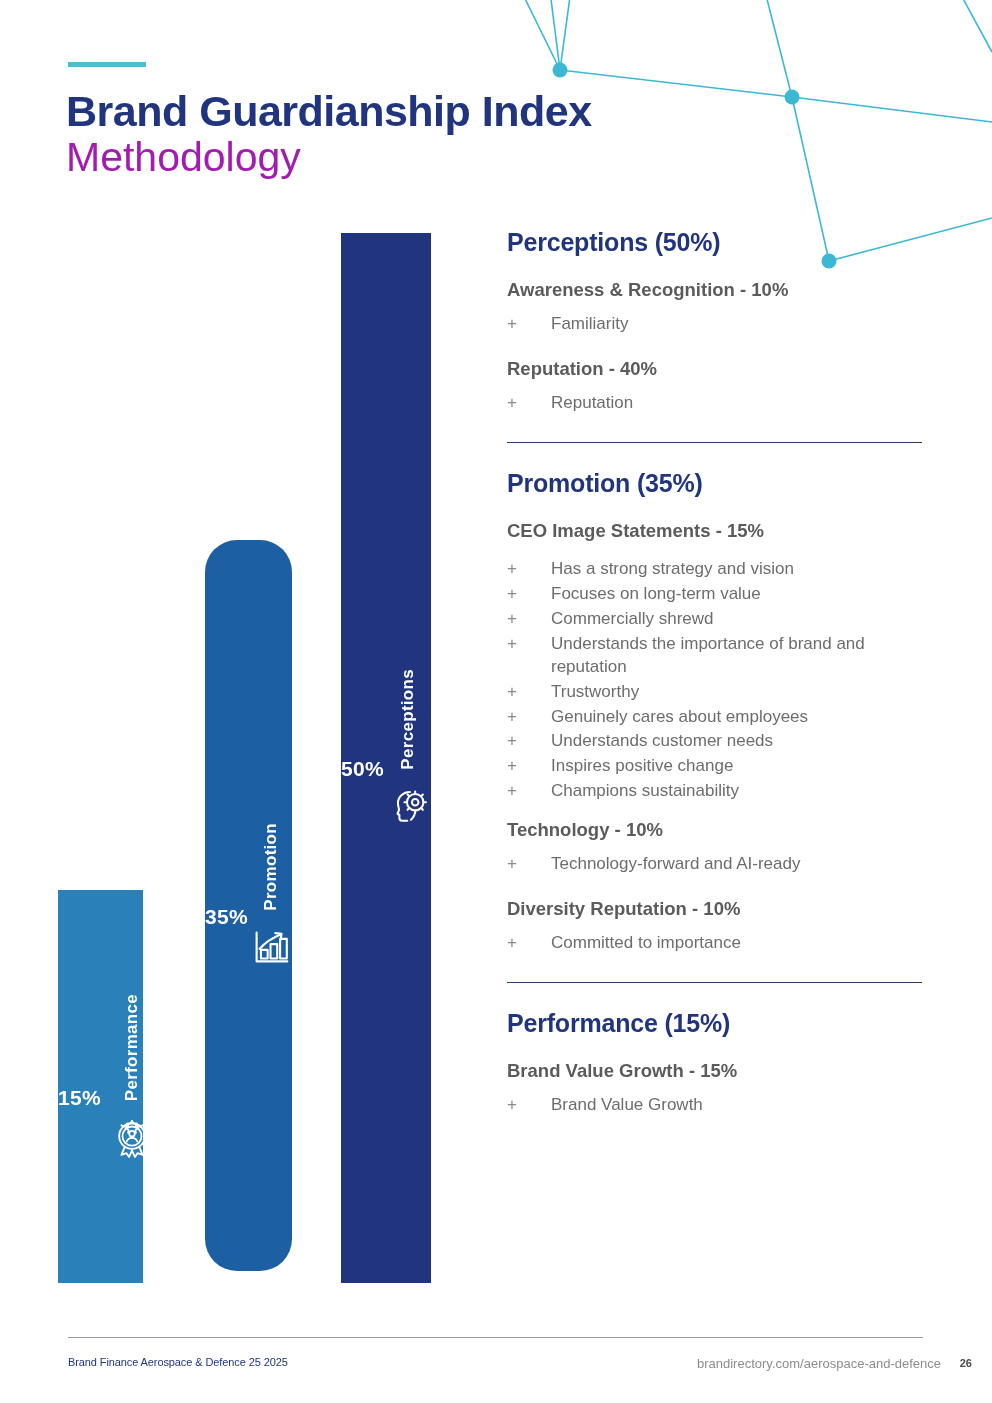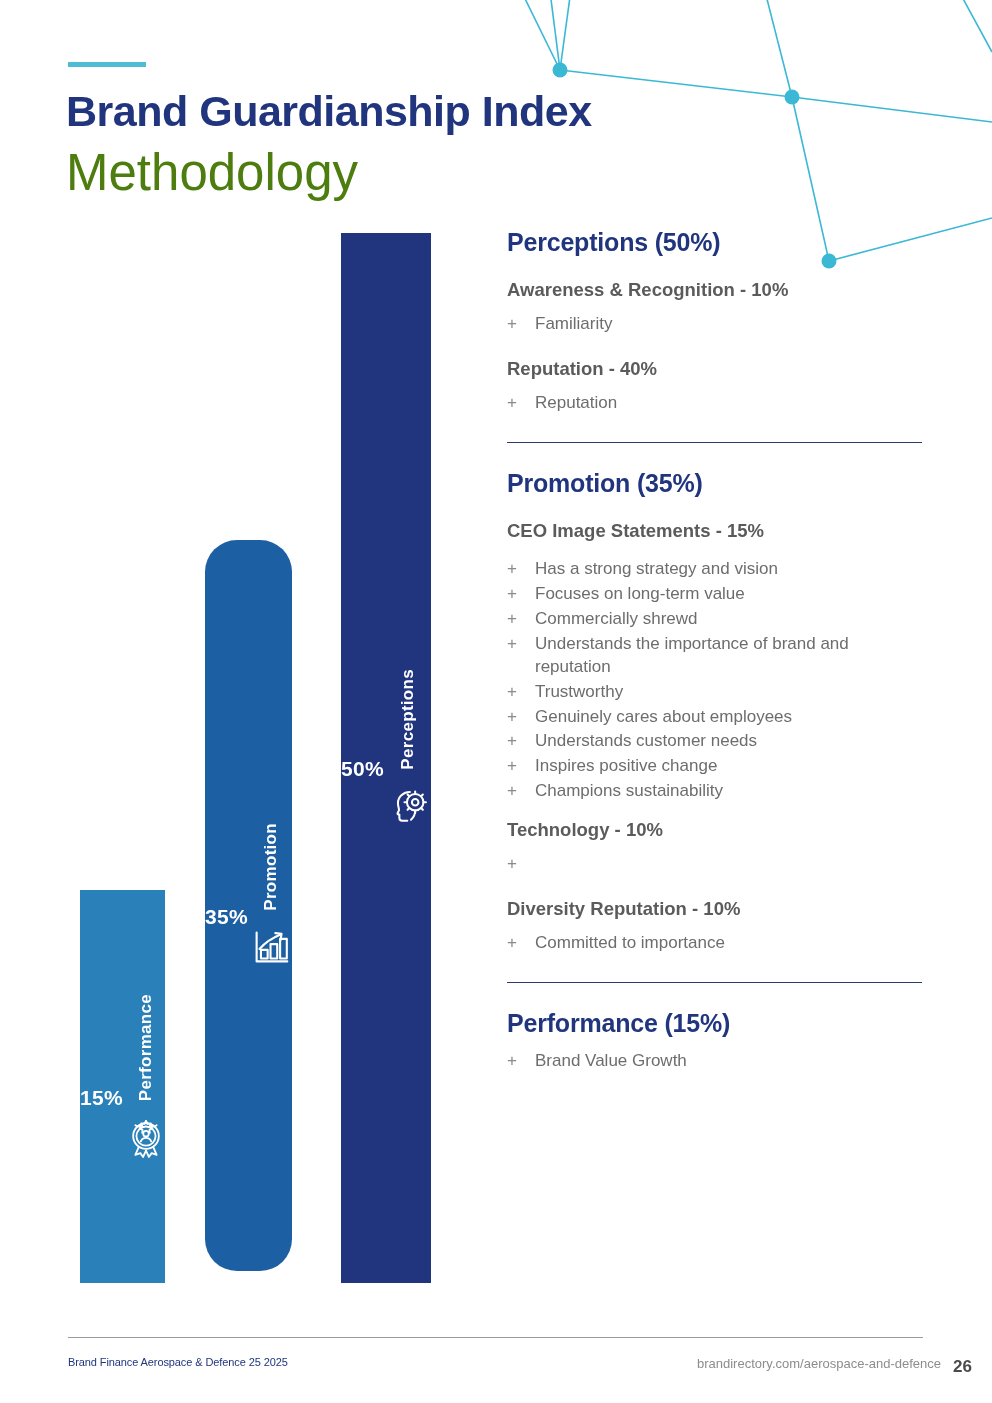--- a/index.html
+++ b/index.html
@@ -18,22 +18,22 @@
   #accent-bar {
     position:absolute; left:68px; top:62px;
     width:78px; height:5px; background:#4ebdd4;
   }
   #title-block { position:absolute; left:66px; top:90px; }
   #title-main {
     font-size:43px; font-weight:bold; color:#21357e;
     letter-spacing:-0.5px; line-height:1.0;
   }
   #title-sub {
-    font-size:51px; font-weight:normal; color:#4d7c0f;
-    line-height:1.15; margin-top:11px;
+    font-size:41px; font-weight:normal; color:#a21caf;
+    line-height:1.15; margin-top:1px;
   }
 
   
   #chart { position:absolute; left:0; top:0; width:470px; height:1403px; }
   .bar {
     position:absolute; bottom:0;
     display:flex; flex-direction:row;
     align-items:center; justify-content:space-between;
   }
   .bar-value {
@@ -66,21 +66,21 @@
   }
   .item-list { margin-top:12px; }
   .item-row {
     display:flex; align-items:flex-start;
     margin-bottom:2px; line-height:1.35;
   }
   .item-plus {
     font-size:17px; color:#8a8a8a; width:28px;
     flex:0 0 28px; font-weight:normal;
   }
-  .item-text { font-size:17px; color:#6d6d6d; }
+  .item-text { font-size:17px; color:#6d6d6d;margin-left:16px; }
   .divider {
     height:1px; background:#2b3c6b; width:415px;
     margin-top:27px; margin-bottom:26px;
   }
 
   
   #footer-rule {
     position:absolute; left:68px; top:1337px;
     width:855px; height:1px; background:#9a9a9a;
   }
@@ -88,21 +88,21 @@
     position:absolute; left:68px; top:1356px;
     font-size:11px; font-weight:normal; color:#21357e;
     letter-spacing:-0.1px;
   }
   #footer-url {
     position:absolute; right:51px; top:1356px;
     font-size:13px; color:#8d8d8d;
   }
   #footer-page {
     position:absolute; right:20px; top:1357px;
-    font-size:17px; font-weight:bold; color:#4a4a4a;
+    font-size:11px; font-weight:bold; color:#4a4a4a;
   }
 </style>
 </head>
 <body>
 
 <div id="slide">
 
   <svg id="network" viewBox="0 0 520 300">
     <g stroke="#3bb8d4" stroke-width="1.6" fill="none">
       <line x1="34" y1="-40" x2="88" y2="70"></line>
@@ -123,21 +123,21 @@
   </svg>
 
   <div id="accent-bar"></div>
   <div id="title-block">
     <div id="title-main">Brand Guardianship Index</div>
     <div id="title-sub">Methodology</div>
   </div>
 
   <div id="chart">
 
-    <div class="bar" style="left:80px; width:85px; height:393px; background:#2a80b9; bottom:120px;">
+    <div class="bar" style="left:58px; width:85px; height:393px; background:#2a80b9; bottom:120px;gap:8px;">
       <div class="bar-value">15%</div>
       <div class="bar-foot">
         <div class="bar-label">Performance</div>
         <svg class="bar-icon" viewBox="0 0 48 48" fill="none" stroke="#fff" stroke-width="1.9" stroke-linecap="round" stroke-linejoin="round">
           <circle cx="24" cy="22" r="10"></circle>
           <circle cx="24" cy="19.5" r="2.9"></circle>
           <path d="M18.6 27.5c0.9-2.3 2.9-3.6 5.4-3.6s4.5 1.3 5.4 3.6"></path>
           <circle cx="24" cy="22" r="13.4"></circle>
           <path d="M24 6.3l1.7 2.9 3.3-.5-1.1 3.2 2.7 2-3 1.5.4 3.3"></path>
           <path d="M24 6.3l-1.7 2.9-3.3-.5 1.1 3.2-2.7 2 3 1.5-.4 3.3"></path>
@@ -241,36 +241,38 @@
         <div class="item-row">
           <span class="item-plus">+</span>
           <span class="item-text">Champions sustainability</span>
         </div>
       </div>
 
       <div class="sub-head" style="margin-top:16px;">Technology - 10%</div>
       <div class="item-list">
         <div class="item-row">
           <span class="item-plus">+</span>
+          <span class="item-text">Technology-forward and AI-ready</span>
         </div>
       </div>
 
       <div class="sub-head">Diversity Reputation - 10%</div>
       <div class="item-list">
         <div class="item-row">
           <span class="item-plus">+</span>
           <span class="item-text">Committed to importance</span>
         </div>
       </div>
     </div>
 
     <div class="divider"></div>
 
     <div>
       <div class="sec-title">Performance (15%)</div>
+      <div class="sub-head">Brand Value Growth - 15%</div>
       <div class="item-list">
         <div class="item-row">
           <span class="item-plus">+</span>
           <span class="item-text">Brand Value Growth</span>
         </div>
       </div>
     </div>
   </div>
 
   <div id="footer-rule"></div>

